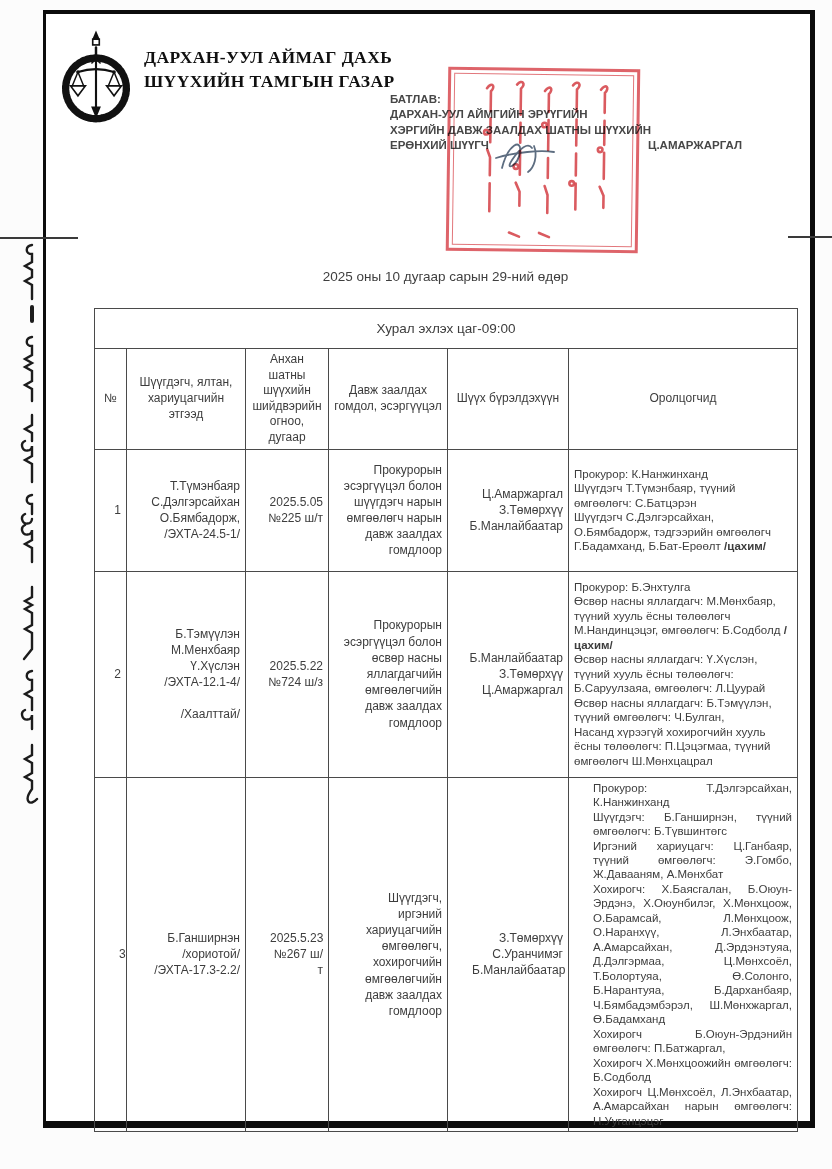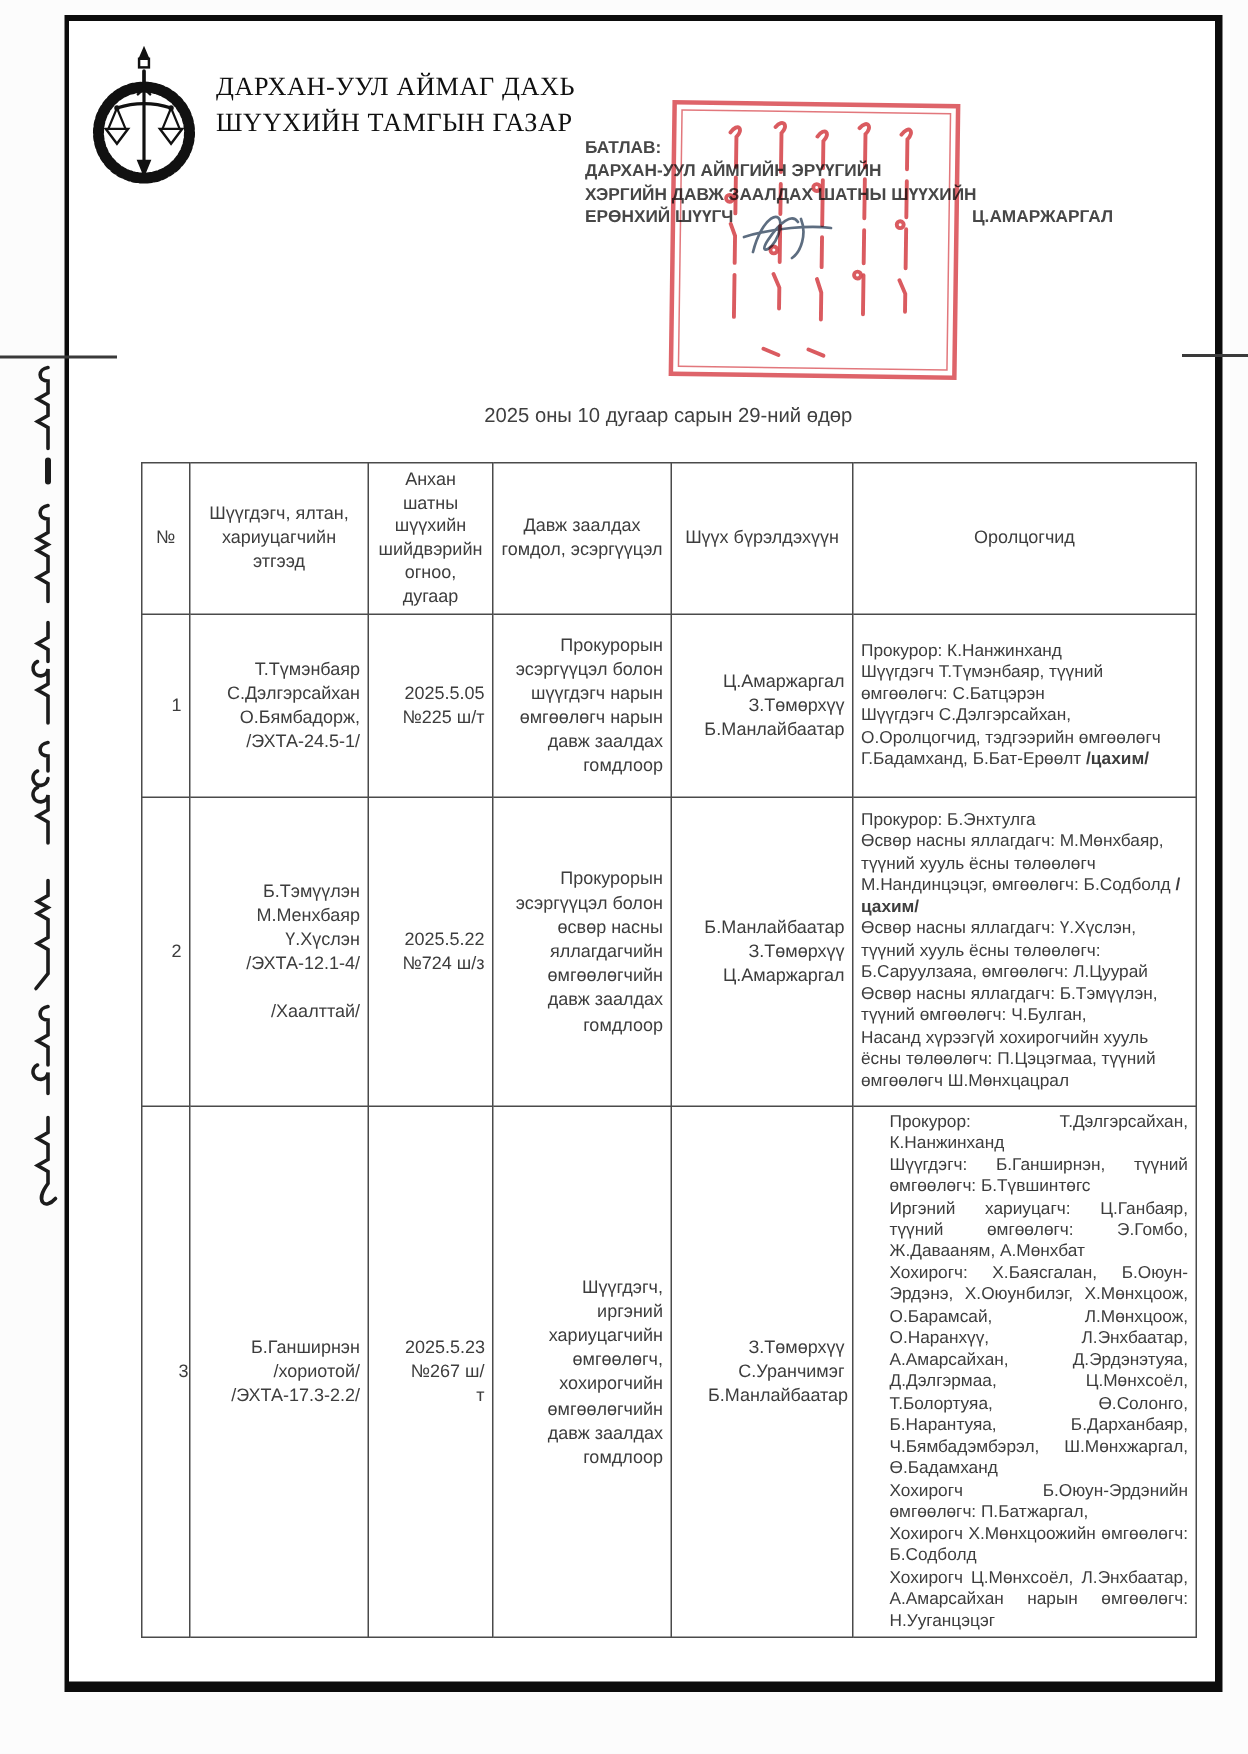--- a/index.html
+++ b/index.html
@@ -4,21 +4,21 @@
 <style>
   html,body{margin:0;padding:0;background:#fbfbfb;}
   body{font-family:"Liberation Sans",sans-serif;color:#3c3c3c;}
   .page{position:relative;width:832px;height:1169px;background:#fcfcfc;overflow:hidden;}
   .frame{position:absolute;left:43px;top:10px;width:772px;height:1118px;background:#ffffff;
          border-top:4px solid #0c0c0c;border-left:3px solid #0c0c0c;
          border-right:5px solid #0c0c0c;border-bottom:7px solid #0c0c0c;box-sizing:border-box;}
   
   .emblem{position:absolute;left:55px;top:28px;width:82px;height:106px;}
   .org{position:absolute;left:144px;top:46px;font-family:"Liberation Serif",serif;
-       font-weight:normal;font-size:17.5px;line-height:1.35;color:#101010;letter-spacing:.4px;}
+       font-weight:bold;font-size:17.5px;line-height:1.35;color:#101010;letter-spacing:.4px;}
   .approval{position:absolute;left:390px;top:92px;width:352px;font-size:11.5px;font-weight:bold;
             color:#474747;line-height:1.34;}
   .approval .sigline{display:flex;justify-content:space-between;align-items:flex-start;}
   .stamp{position:absolute;left:447px;top:68px;width:186px;height:178px;border:3px solid rgba(216,73,80,.85);
          transform:rotate(.8deg);mix-blend-mode:multiply;pointer-events:none;}
   .stamp .inner{position:absolute;left:3px;top:3px;right:3px;bottom:3px;border:1.5px solid rgba(216,73,80,.75);}
   .signature{position:absolute;left:488px;top:132px;width:100px;height:50px;mix-blend-mode:multiply;}
   .foldmark{position:absolute;height:2px;background:#3a3a3a;}
   .fold-left{left:0;top:237px;width:78px;}
   .fold-right{left:788px;top:236px;width:44px;}
@@ -137,20 +137,23 @@
   <table class="sched">
     <colgroup>
       <col style="width:32px">
         <col style="width:119px">
         <col style="width:83px">
       <col style="width:119px">
         <col style="width:121px">
         <col style="width:229px">
     </colgroup>
     <tbody>
+      <tr>
+        <td class="session-cell" colspan="6">Хурал эхлэх цаг-09:00</td>
+      </tr>
       <tr class="hdr">
         <th>№</th>
         <th>Шүүгдэгч, ялтан, хариуцагчийн этгээд</th>
         <th>Анхан шатны шүүхийн шийдвэрийн огноо, дугаар</th>
         <th>Давж заалдах гомдол, эсэргүүцэл</th>
         <th>Шүүх бүрэлдэхүүн</th>
         <th>Оролцогчид</th>
       </tr>
       <tr class="r1">
         <td class="cell-c">1</td>
@@ -159,21 +162,21 @@
 О.Бямбадорж,
 /ЭХТА-24.5-1/</td>
         <td class="cell-c">2025.5.05
 №225 ш/т</td>
         <td class="cell-c">Прокурорын эсэргүүцэл болон шүүгдэгч нарын өмгөөлөгч нарын давж заалдах гомдлоор</td>
         <td class="cell-c">Ц.Амаржаргал
 З.Төмөрхүү
 Б.Манлайбаатар</td>
         <td class="cell-part"><span>Прокурор: К.Нанжинханд
 Шүүгдэгч Т.Түмэнбаяр, түүний өмгөөлөгч: С.Батцэрэн
-Шүүгдэгч С.Дэлгэрсайхан, О.Оролцогчид, тэдгээрийн өмгөөлөгч Г.Бадамханд, Б.Бат-Ерөөлт </span><span class="b">/цахим/</span></td>
+Шүүгдэгч С.Дэлгэрсайхан, О.Бямбадорж, тэдгээрийн өмгөөлөгч Г.Бадамханд, Б.Бат-Ерөөлт </span><span class="b">/цахим/</span></td>
       </tr>
       <tr class="r2">
         <td class="cell-c">2</td>
         <td class="cell-c">Б.Тэмүүлэн
 М.Менхбаяр
 Ү.Хүслэн
 /ЭХТА-12.1-4/
 
 /Хаалттай/</td>
         <td class="cell-c">2025.5.22

